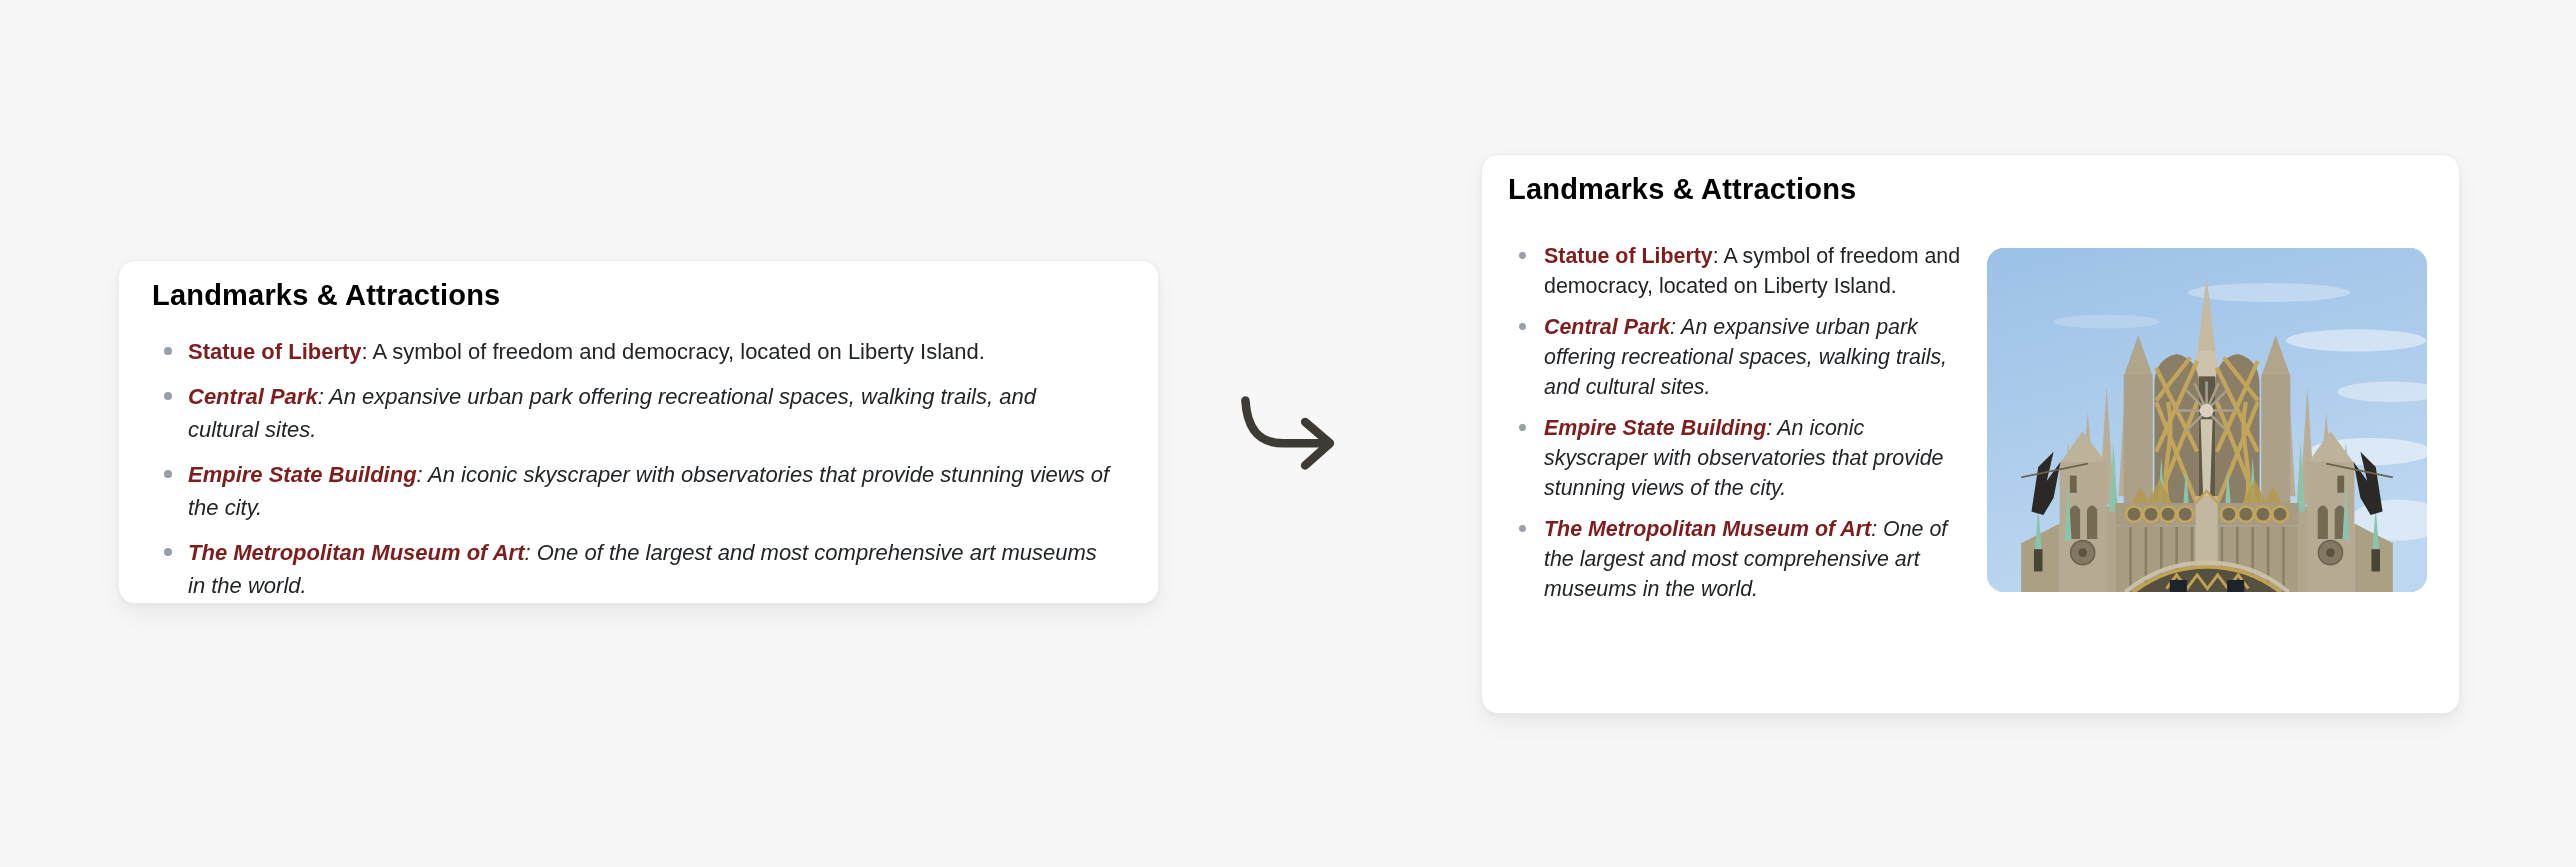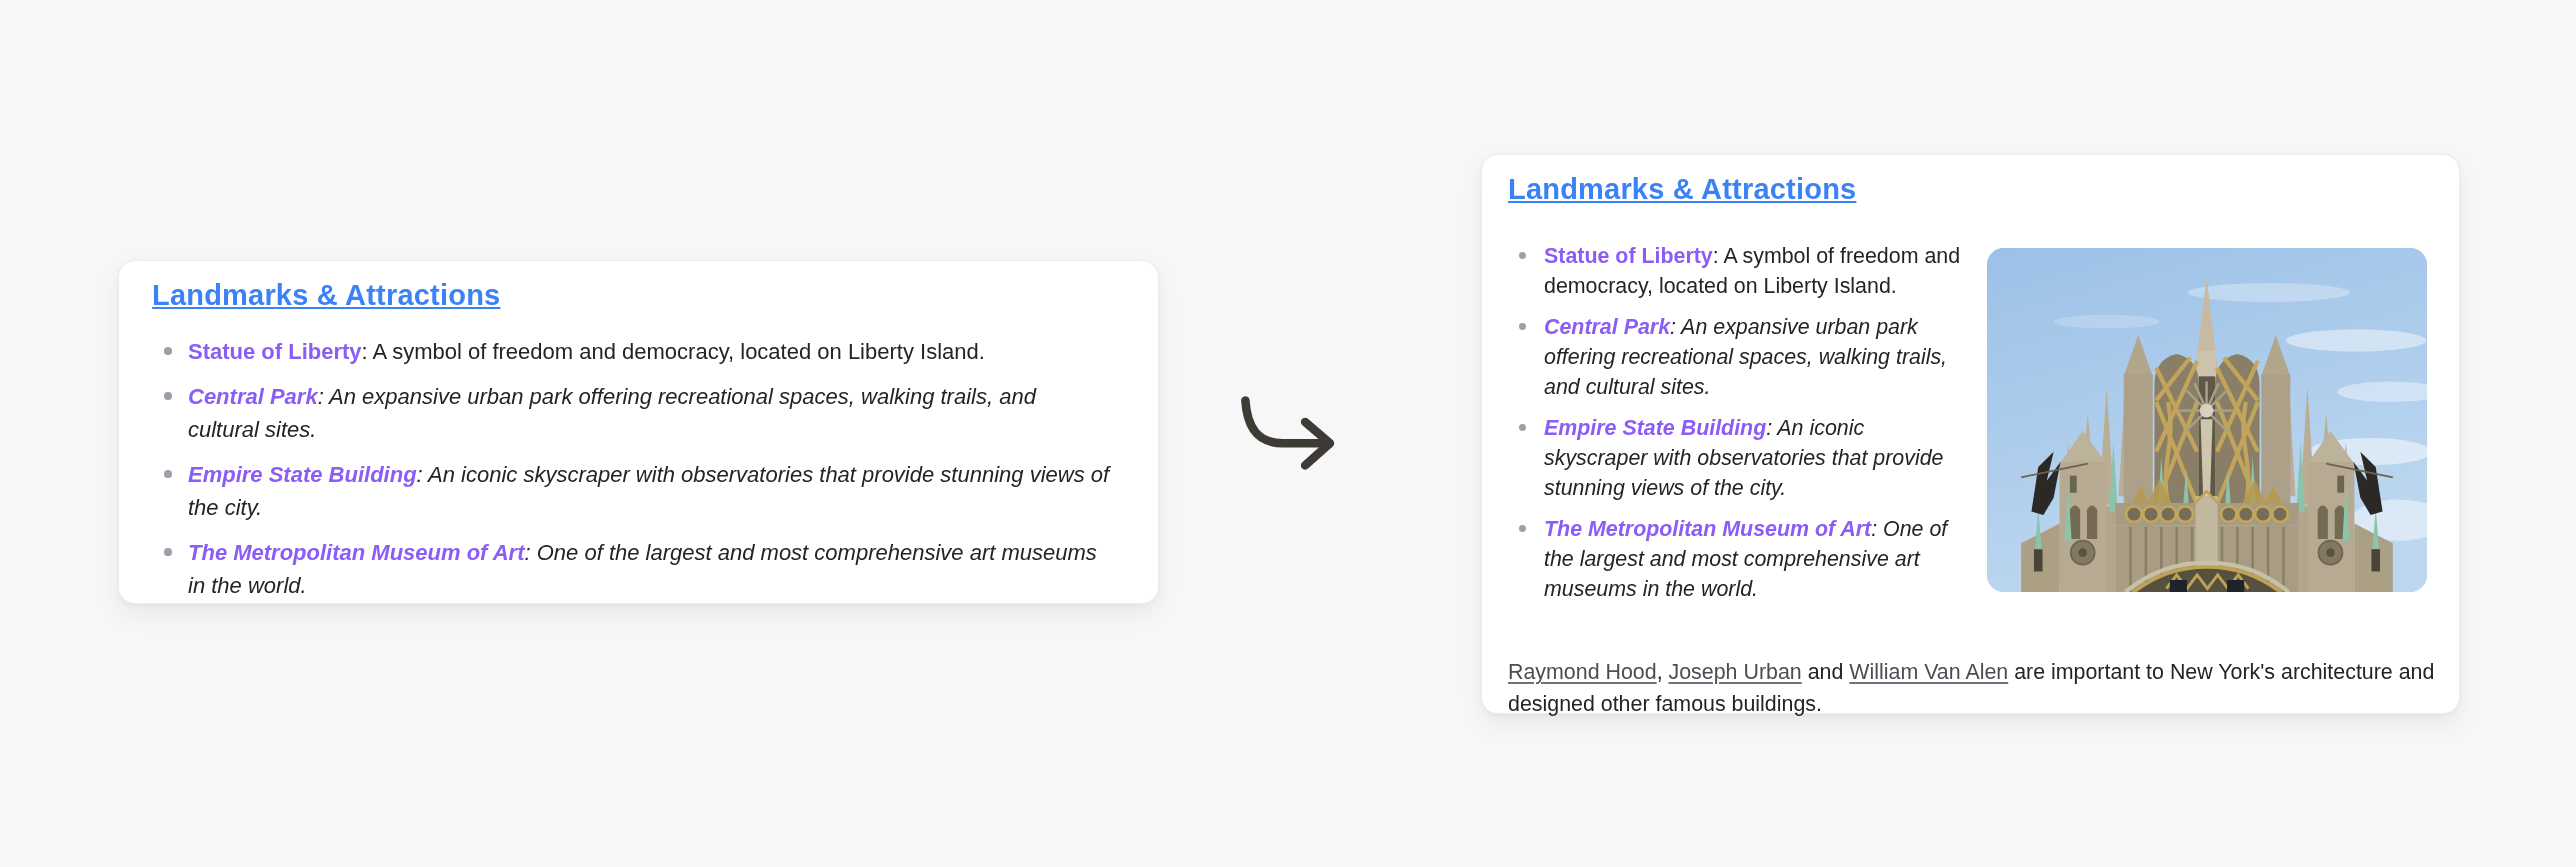--- a/index.html
+++ b/index.html
@@ -8,28 +8,28 @@
     background:#f7f7f8;
     font-family:"Liberation Sans", sans-serif;
     color:#212428;
   }
   .card{
     position:absolute;background:#ffffff;border:0.9px solid #ececee;border-radius:17px;
     box-shadow:0 10.3px 24px rgba(20,20,25,0.06), 0 1.7px 5.1px rgba(20,20,25,0.04);
     box-sizing:border-box;
   }
   .card-title{
-    position:absolute;font-weight:700;font-size:29px;line-height:1.2;color:#3b82f6;
-    letter-spacing:0.2px;white-space:nowrap;text-decoration:underline;
+    position:absolute;font-weight:700;font-size:29px;line-height:1.2;color:#000000;
+    letter-spacing:0.2px;white-space:nowrap;
   }
   ul.landmark-list{list-style:none;margin:0;padding:0;position:absolute;}
   ul.landmark-list li{position:relative;}
   ul.landmark-list li + li{margin-top:12px;font-style:italic;}
   .dot{position:absolute;left:0;border-radius:50%;background:#9aa0a8;}
-  .term{font-weight:700;color:#8b5cf6;}
+  .term{font-weight:700;color:#7f1d1d;}
   
   #left-list{left:45px;top:74px;width:947px;font-size:22px;line-height:33px;}
   #left-list li{padding-left:24px;}
   #left-list .dot{width:7.7px;height:7.7px;top:12px;}
   
   #right-list{left:37px;top:86px;width:446px;font-size:21.4px;line-height:30px;}
   #right-list li{padding-left:25px;}
   #right-list li + li{margin-top:11px;}
   #right-list .dot{width:6.9px;height:6.9px;top:11px;}
   .photo-frame{
@@ -235,15 +235,14 @@
         <rect x="281" y="388" width="20" height="14" fill="#1d232a"></rect>
 
         <rect x="55" y="352" width="10" height="26" fill="#4a4436"></rect>
         <rect x="450" y="352" width="10" height="26" fill="#4a4436"></rect>
         <rect x="97" y="266" width="8" height="20" fill="#6d6450"></rect>
         <rect x="410" y="266" width="8" height="20" fill="#6d6450"></rect>
       </g>
     </svg>
   </div>
 
-  <p class="card-footer"><a href="#" class="footer-link">Raymond Hood</a><span>, </span><a href="#" class="footer-link">Joseph Urban</a><span> and </span><a href="#" class="footer-link">William Van Alen</a><span> are important to New York's architecture and designed other famous buildings.</span></p>
 </div>
 
 
 </body></html>

